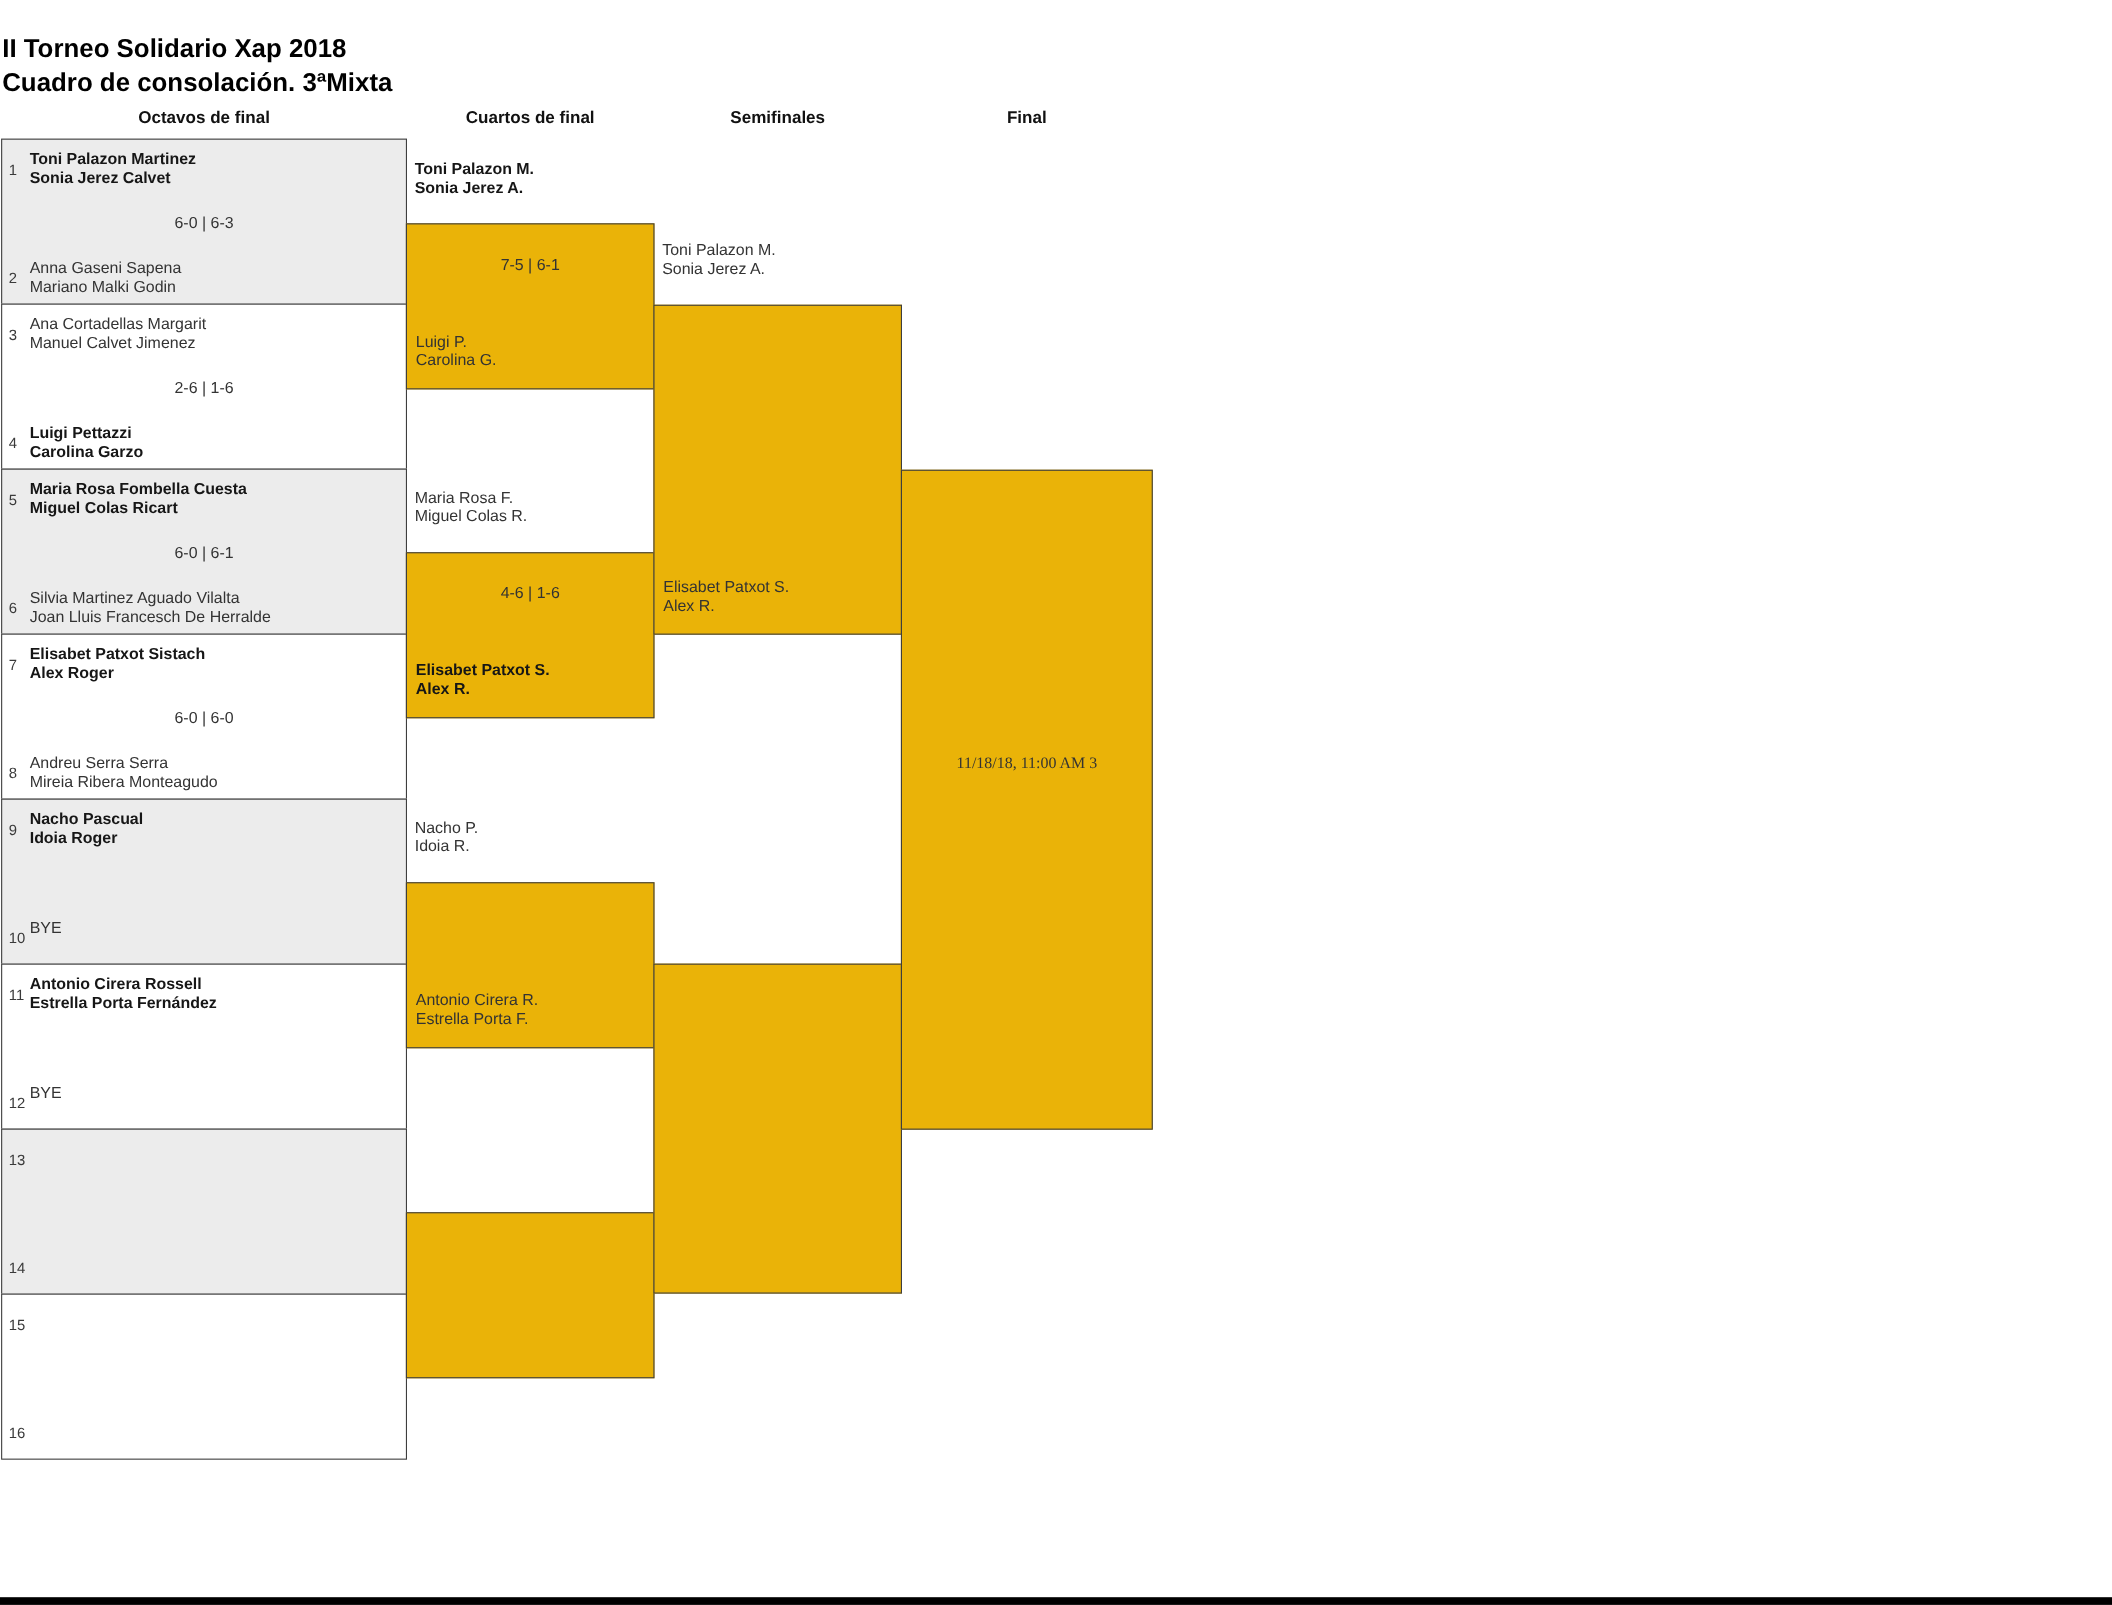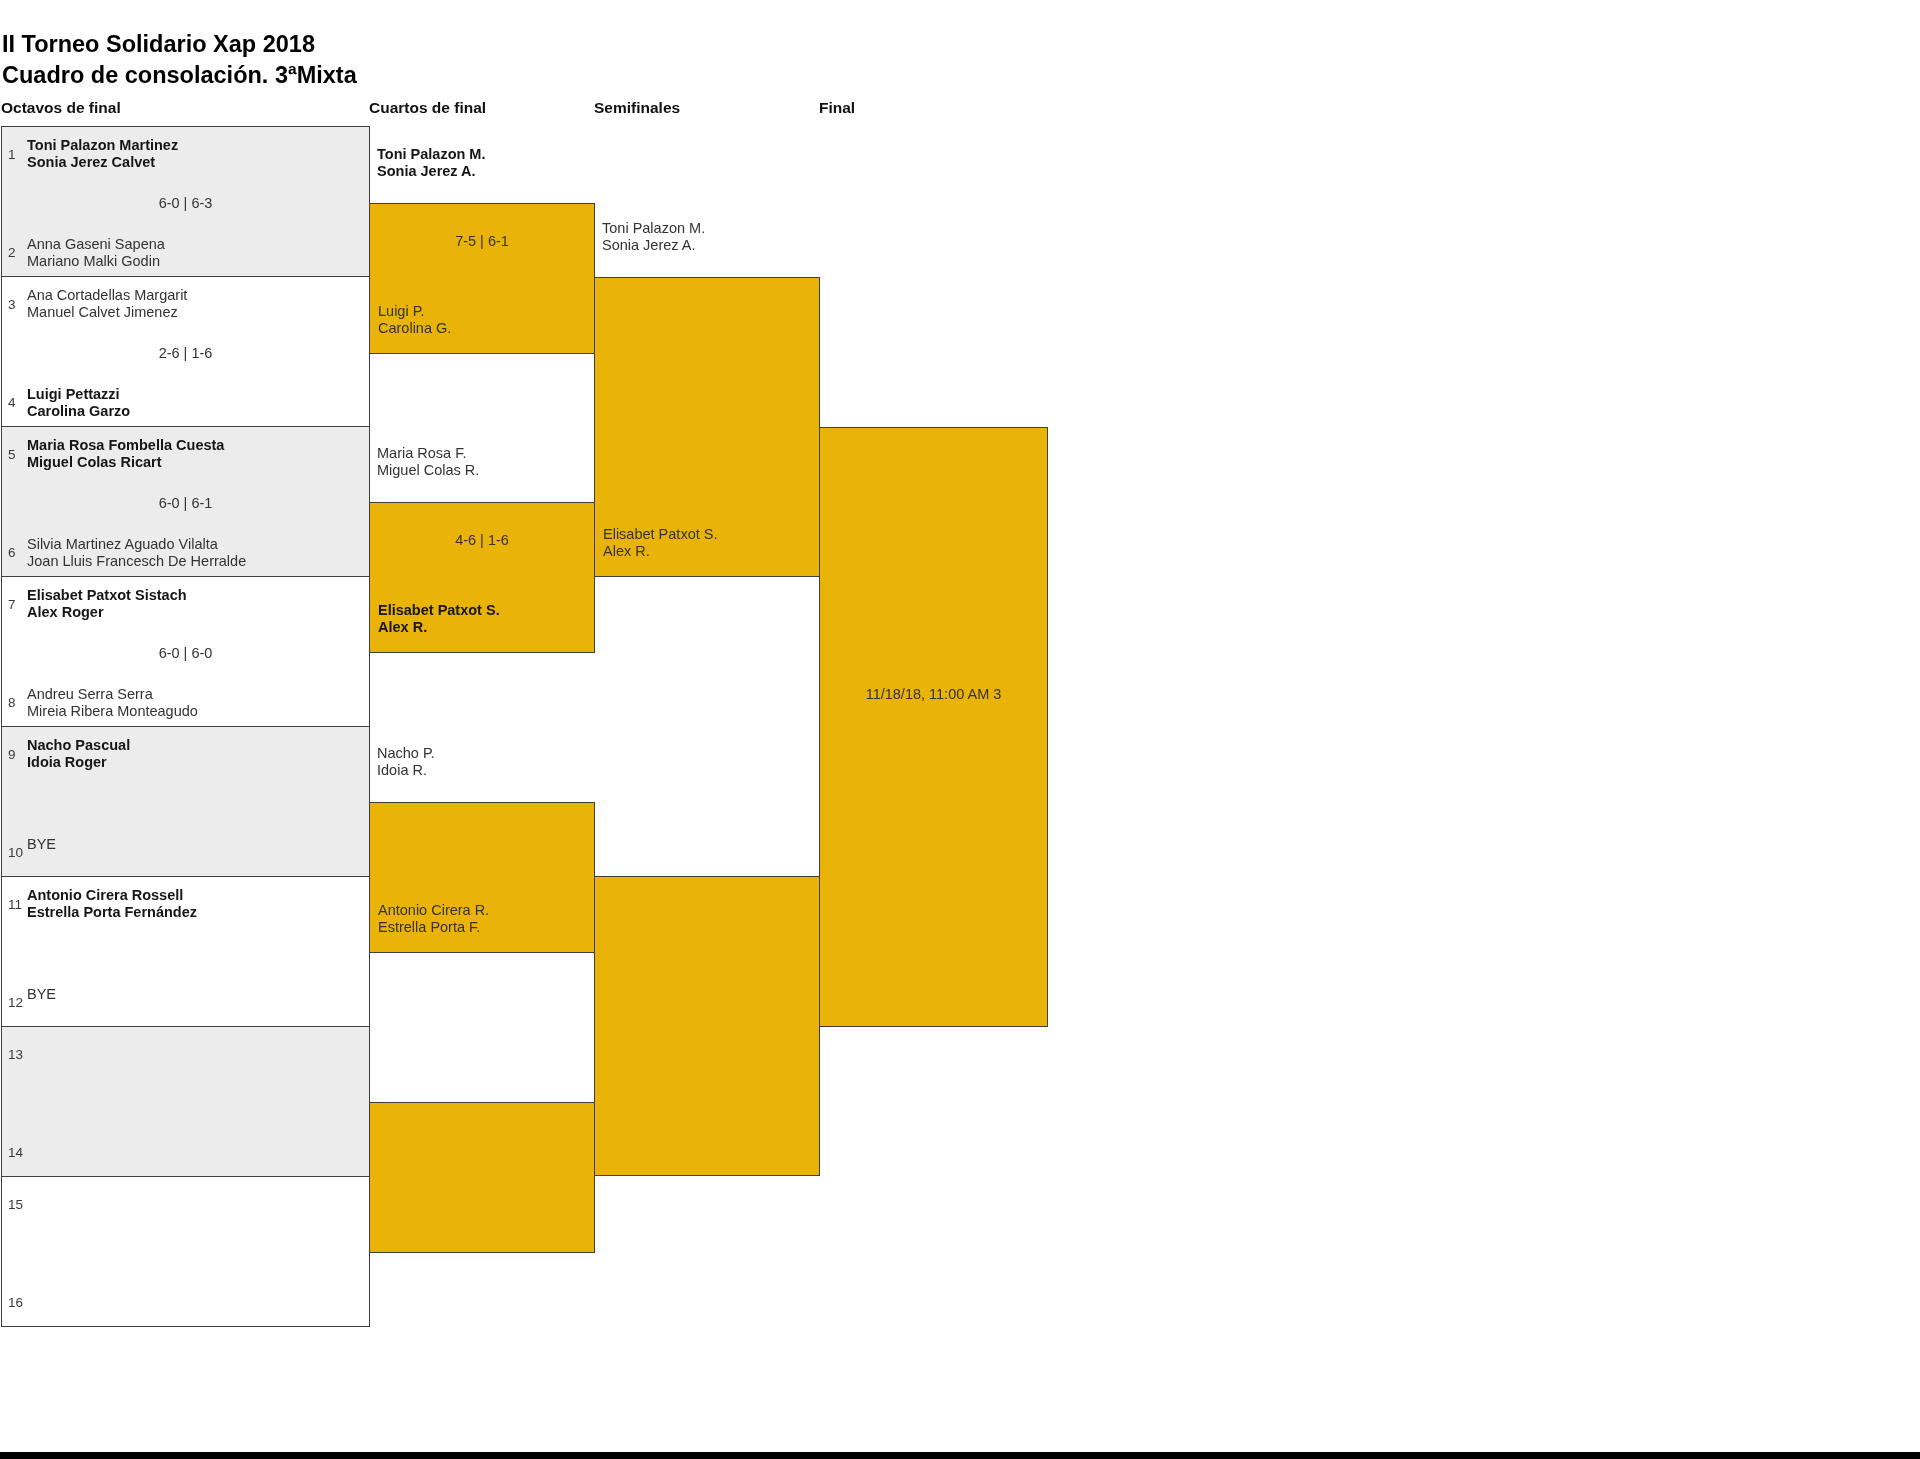--- a/index.html
+++ b/index.html
@@ -6,21 +6,21 @@
   .page{position:relative;width:1920px;height:1459px;background:#fff;overflow:hidden;
         font-family:"Liberation Sans",sans-serif;color:#333;}
   .title{position:absolute;left:2px;top:5px;font-size:23.5px;line-height:31px;
          font-weight:bold;color:#000;white-space:nowrap;margin-top:24px;}
   
   .logo{position:absolute;left:1684px;top:4px;width:236px;height:66px;}
   .logo .dot{position:absolute;border-radius:50%;}
   .logo .word{position:absolute;left:68px;top:6px;font-size:45px;line-height:52px;
               font-weight:bold;letter-spacing:-2px;color:#7ab629;}
   
-  .colhead{position:absolute;top:99px;text-align:left;font-size:15.5px;
+  .colhead{position:absolute;top:99px;text-align:center;font-size:15.5px;
            font-weight:bold;color:#111;}
   
   .oblock{position:absolute;left:1px;width:369px;height:151px;box-sizing:border-box;
           border:1px solid #3e3e3e;background:#fff;}
   .oblock.shaded{background:#ececec;}
   .num{position:absolute;left:6px;font-size:13.5px;line-height:16px;color:#3a3a3a;}
   .num.ntop{top:20px;} .num.nbot{top:118px;}
   .pair{position:absolute;left:25px;font-size:14.5px;line-height:16.5px;
         color:#333;white-space:nowrap;}
   .pair.ptop{top:10px;} .pair.pbot{top:109px;}
@@ -31,21 +31,21 @@
   .adv{position:absolute;font-size:14.5px;line-height:16.5px;color:#333;white-space:nowrap;}
   .adv.bold{font-weight:bold;color:#161616;}
   
   .mbox{position:absolute;box-sizing:border-box;border:1px solid #3e3e3e;background:#eab308;}
   .bscore{position:absolute;left:0;top:29px;width:100%;text-align:center;
           font-size:14.5px;line-height:16.5px;color:#333;}
   .bnames{position:absolute;left:8px;bottom:17px;font-size:14.5px;line-height:16.5px;
           color:#333;white-space:nowrap;}
   .bnames.bold{font-weight:bold;color:#161616;}
   .schedule{position:absolute;left:0;top:258px;width:100%;text-align:center;
-            font-size:14.5px;color:#333;}
+            font-size:14.5px;color:#333;font-family:Liberation Serif, serif;}
   .bottombar{position:absolute;left:0;top:1452px;width:1920px;height:7px;background:#000;}
 </style>
 </head>
 <body>
 
 <div class="page">
 
   <div class="title">
     <div>II Torneo Solidario Xap 2018</div>
     <div>Cuadro de consolación. 3ªMixta</div>

